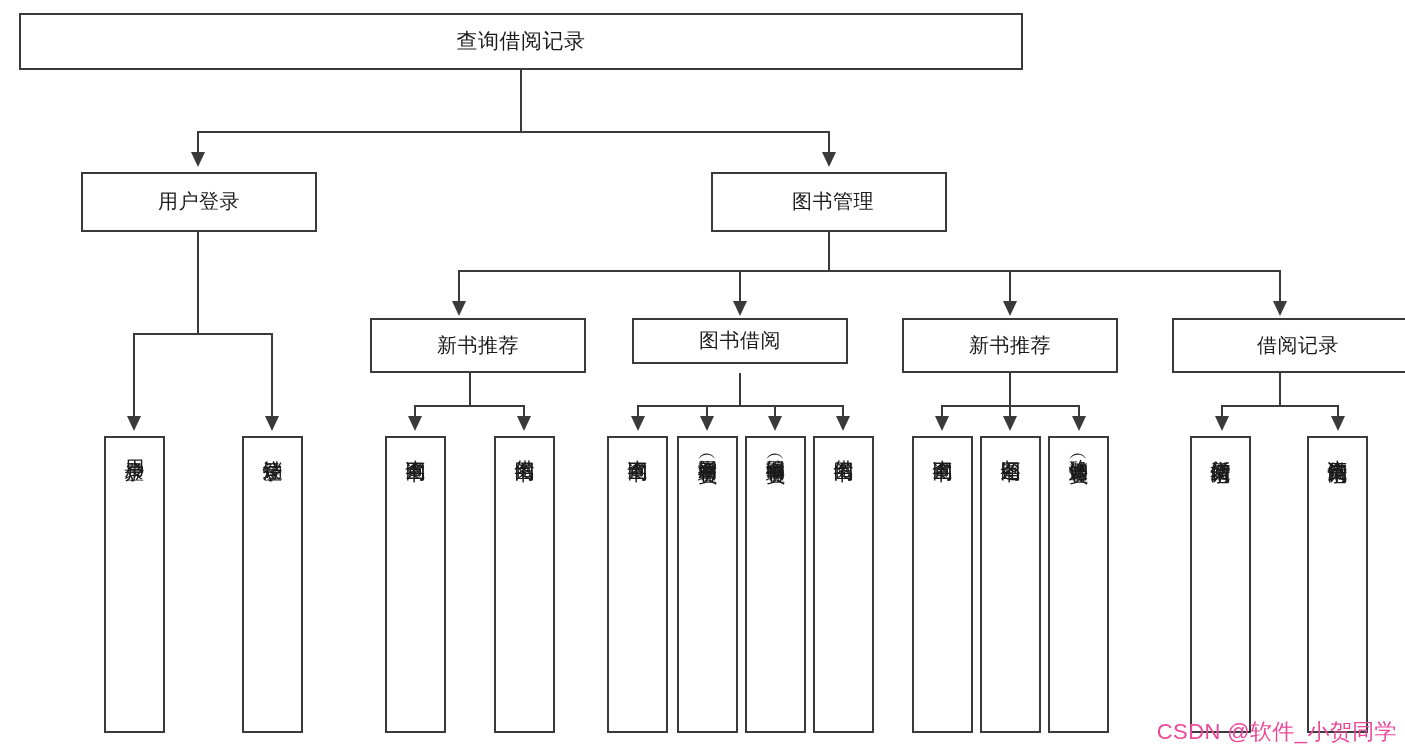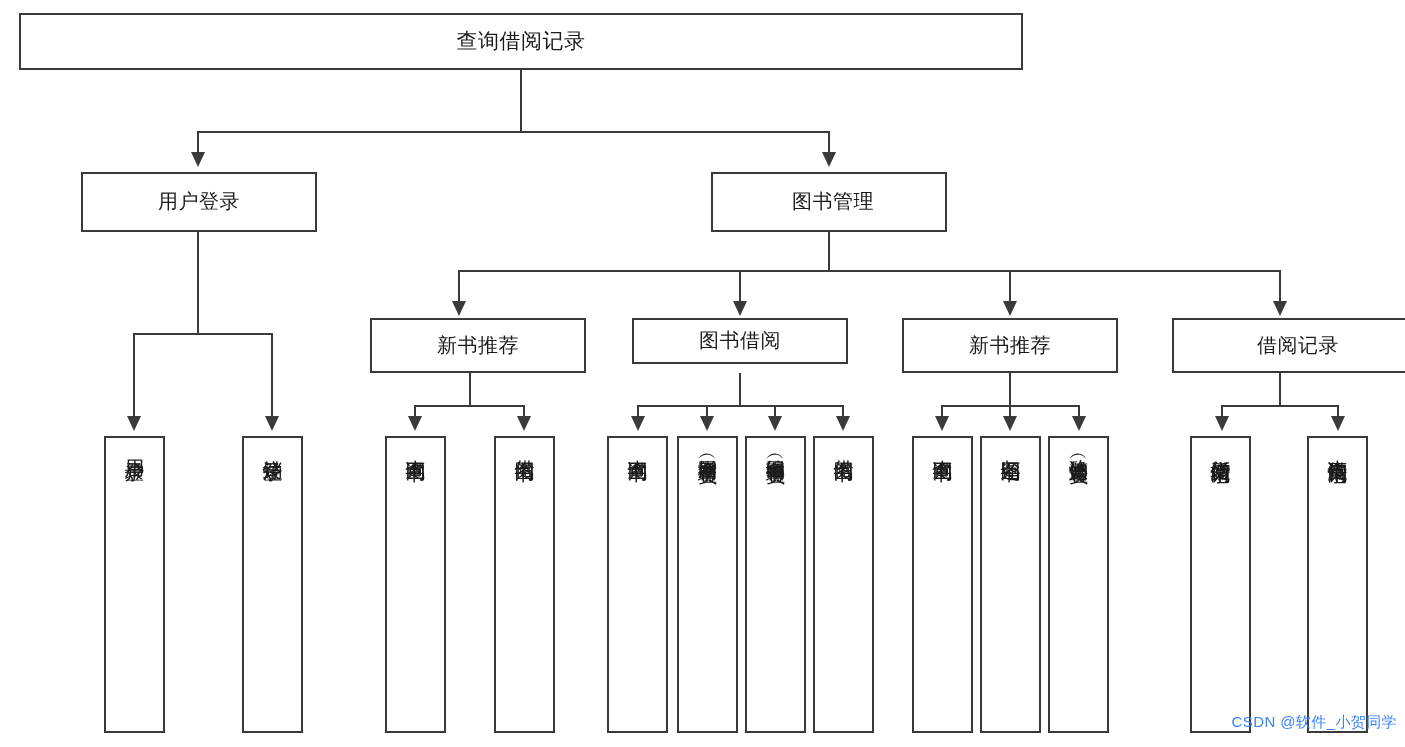--- a/index.html
+++ b/index.html
@@ -73,23 +73,23 @@
     width: 0;
     height: 0;
     border-left: 7px solid transparent;
     border-right: 7px solid transparent;
     border-top: 15px solid #3a3a3a;
   }
   
   #watermark {
     position: absolute;
     right: 8px;
-    bottom: 15px;
-    font-size: 15px;
-    color: #3b82f6;
+    bottom: 0;
+    font-size: 22px;
+    color: #ec4899;
     letter-spacing: 0.4px;
     white-space: nowrap;
     user-select: none;
   }
 </style>
 </head>
 <body>
 
 <div id="canvas">
 

